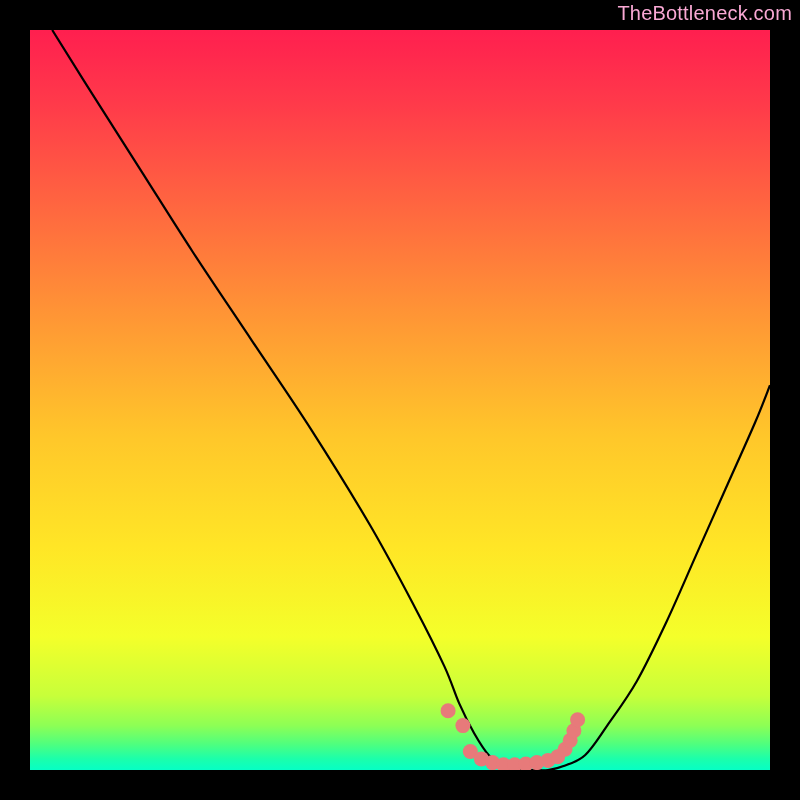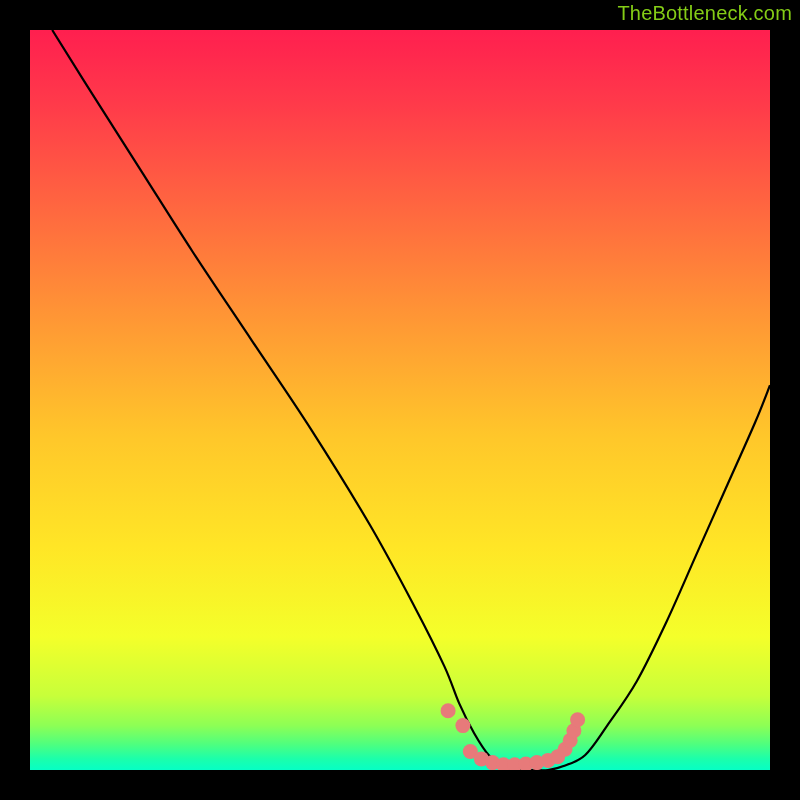--- a/index.html
+++ b/index.html
@@ -15,21 +15,21 @@
     width: 800px;
     height: 800px;
     background: #000;
   }
   .attribution {
     position: absolute;
     top: 2px;
     right: 8px;
     font-family: Arial, Helvetica, sans-serif;
     font-size: 20px;
-    color: #84cc16;
+    color: #f9a8d4;
     letter-spacing: 0.2px;
     margin-left: 48px;
   }
   .plot {
     position: absolute;
     left: 30px;
     top: 30px;
     width: 740px;
     height: 740px;
   }

